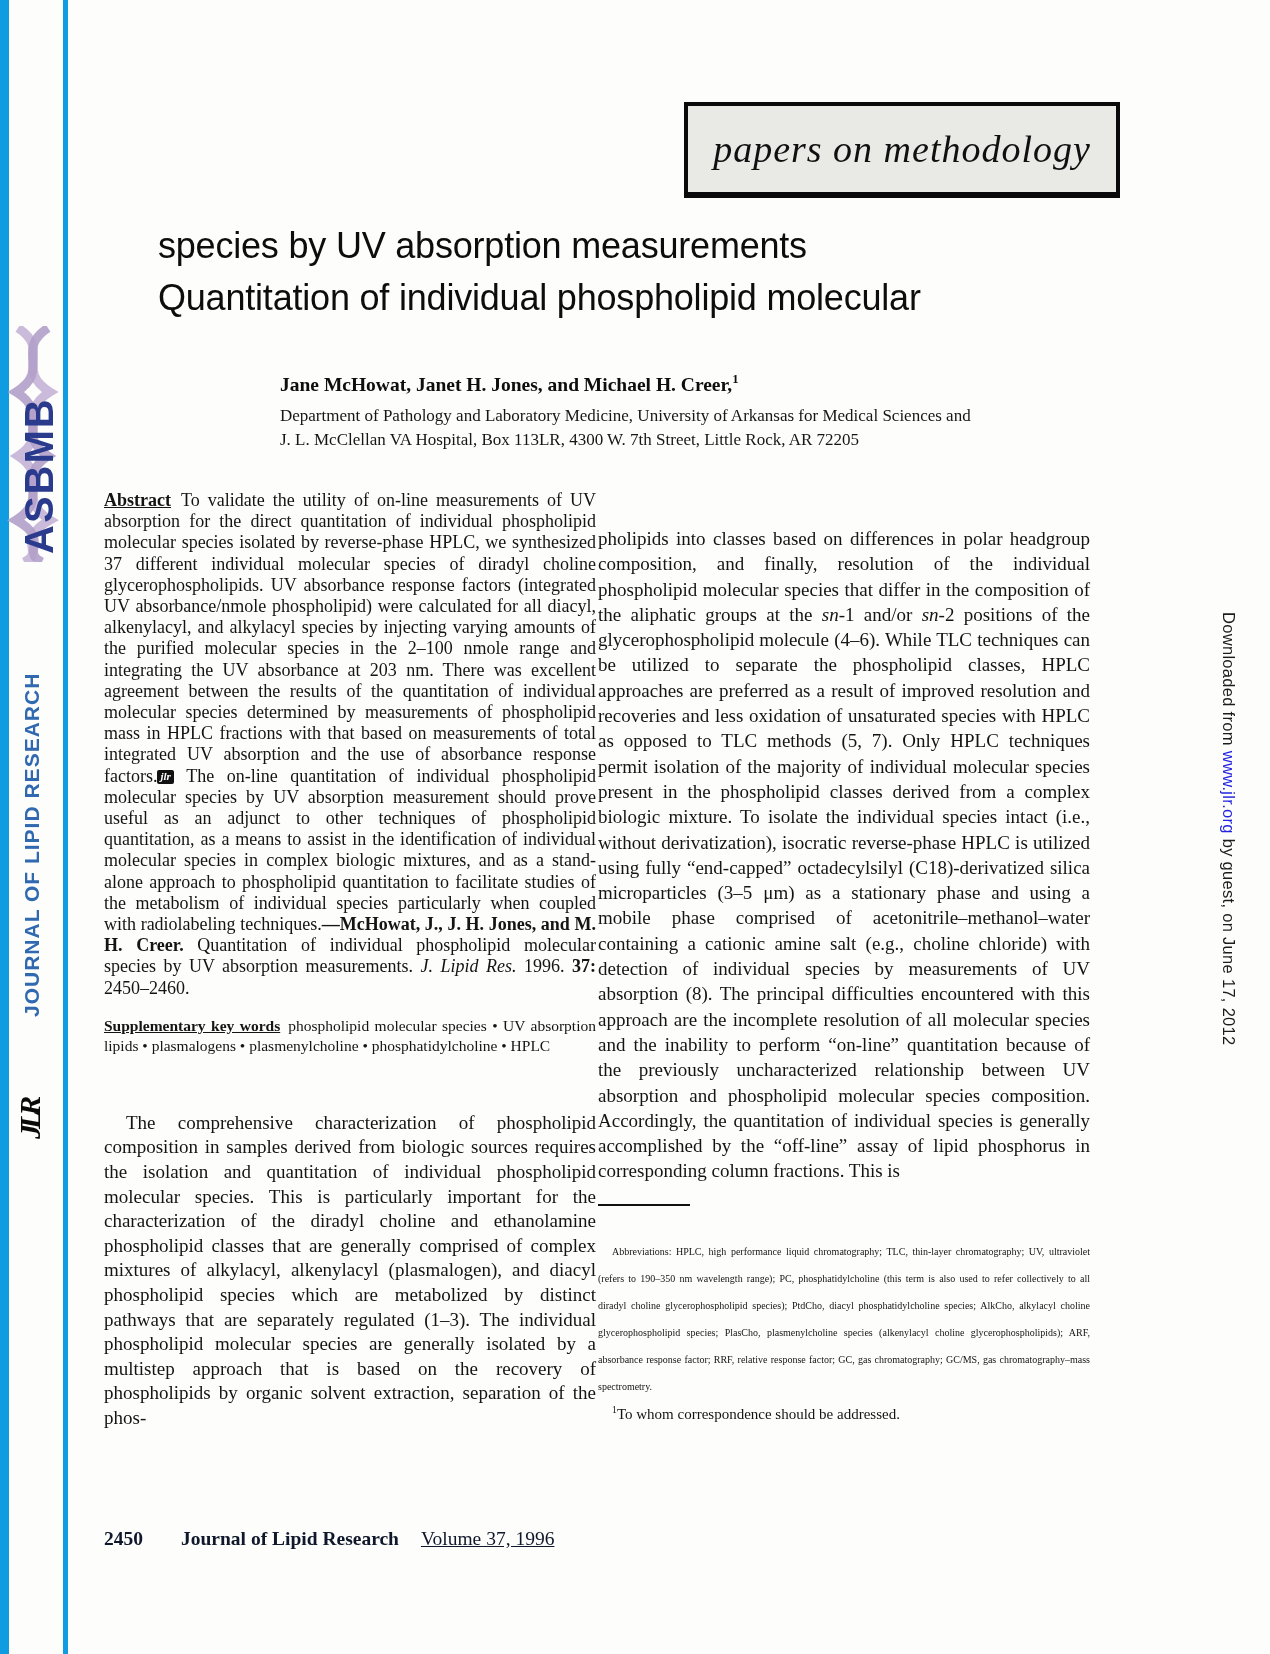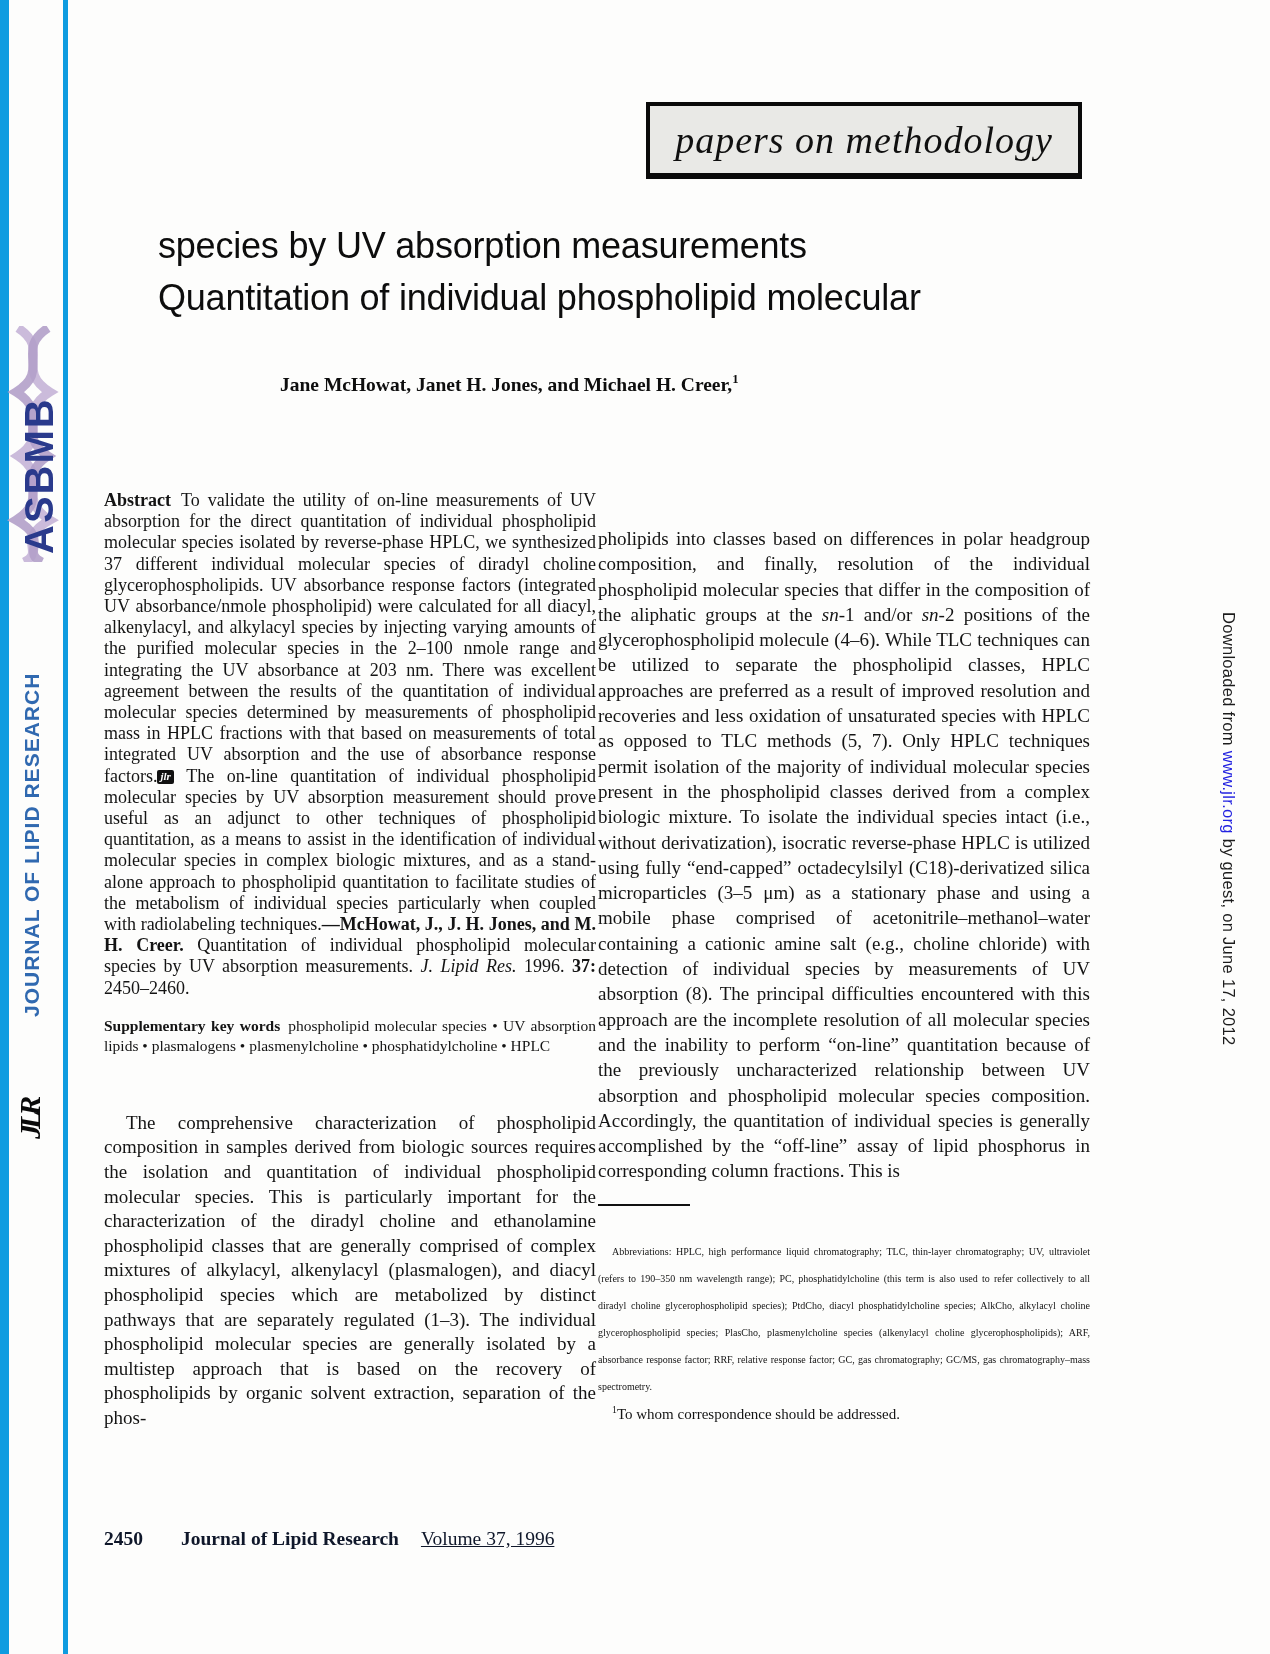--- a/index.html
+++ b/index.html
@@ -36,21 +36,21 @@
   .watermark{
     position:absolute;left:1219px;top:612px;height:460px;
     writing-mode:vertical-rl;
     font-family:"Liberation Sans",sans-serif;font-size:16.5px;color:#1c1c1c;
     letter-spacing:0.3px;white-space:nowrap;
   }
   .watermark .link{color:var(--link_blue,#2222e0);}
 
   
   .method-box{
-    position:absolute;left:646px;top:102px;width:436px;height:77px;
+    position:absolute;left:684px;top:102px;width:436px;height:96px;
     background:var(--box_bg,#e9e9e6);
     border:4px solid #0a0a0a;border-bottom-width:6px;box-sizing:border-box;
     display:flex;align-items:center;justify-content:center;
     font-style:italic;font-size:38px;color:#101010;letter-spacing:1px;
   }
 
   .title{
     position:absolute;left:158px;top:220px;width:940px;
     font-family:"Liberation Sans",sans-serif;font-size:36px;line-height:52px;
     color:#0d0d0d;letter-spacing:-0.2px;
@@ -60,21 +60,21 @@
   }
   .affiliation{
     position:absolute;left:280px;top:404px;font-size:17px;line-height:24px;color:#161616;
   }
 
   .col{position:absolute;width:492px;text-align:justify;}
   .col-left{left:104px;top:490px;}
   .col-right{left:598px;top:486px;font-size:19px;line-height:25.3px;margin-top:40px;}
 
   .abstract{font-size:18px;line-height:21.2px;margin:0;}
-  .lead-label{font-weight:bold;margin-right:10px;}
+  .lead-label{font-weight:bold;margin-right:10px;text-decoration:underline;}
   .bold{font-weight:bold;}
   .italic{font-style:italic;}
   .jlr-badge{
     display:inline-block;background:#111;color:#fff;font-style:italic;font-weight:bold;
     font-size:11px;line-height:13px;padding:0 3px 1px 3px;border-radius:2px;
     transform:translateY(-2px);letter-spacing:0;
   }
   .keywords{margin:17px 0 0 0;font-size:15.5px;line-height:20px;}
   .keywords .lead-label{margin-right:8px;}
   .intro{margin:55px 0 0 0;font-size:19px;line-height:24.6px;text-indent:22px;}
@@ -122,20 +122,24 @@
     <span>papers on methodology</span>
   </div>
 
   <div class="title">
     <div>species by UV absorption measurements</div>
     <div>Quantitation of individual phospholipid molecular</div>
   </div>
 
   <div class="authors"><span>Jane McHowat, Janet H. Jones, and Michael H. Creer,</span><sup>1</sup></div>
 
+  <div class="affiliation">
+    <div>Department of Pathology and Laboratory Medicine, University of Arkansas for Medical Sciences and</div>
+    <div>J. L. McClellan VA Hospital, Box 113LR, 4300 W. 7th Street, Little Rock, AR 72205</div>
+  </div>
 
   <div class="col col-left">
     <p class="abstract"><span class="lead-label">Abstract</span><span>To validate the utility of on-line measurements of UV absorption for the direct quantitation of individual phospholipid molecular species isolated by reverse-phase HPLC, we synthesized 37 different individual molecular species of diradyl choline glycerophospholipids. UV absorbance response factors (integrated UV absorbance/nmole phospholipid) were calculated for all diacyl, alkenylacyl, and alkylacyl species by injecting varying amounts of the purified molecular species in the 2–100 nmole range and integrating the UV absorbance at 203 nm. There was excellent agreement between the results of the quantitation of individual molecular species determined by measurements of phospholipid mass in HPLC fractions with that based on measurements of total integrated UV absorption and the use of absorbance response factors.</span><span class="jlr-badge">jlr</span><span> The on-line quantitation of individual phospholipid molecular species by UV absorption measurement should prove useful as an adjunct to other techniques of phospholipid quantitation, as a means to assist in the identification of individual molecular species in complex biologic mixtures, and as a stand-alone approach to phospholipid quantitation to facilitate studies of the metabolism of individual species particularly when coupled with radiolabeling techniques.</span><span class="bold">—McHowat, J., J. H. Jones, and M. H. Creer.</span><span> Quantitation of individual phospholipid molecular species by UV absorption measurements. </span><span class="italic">J. Lipid Res.</span><span> 1996. </span><span class="bold">37:</span><span> 2450–2460.</span></p>
 
     <p class="keywords"><span class="lead-label">Supplementary key words</span><span>phospholipid molecular species • UV absorption lipids • plasmalogens • plasmenylcholine • phosphatidylcholine • HPLC</span></p>
 
     <p class="intro">The comprehensive characterization of phospholipid composition in samples derived from biologic sources requires the isolation and quantitation of individual phospholipid molecular species. This is particularly important for the characterization of the diradyl choline and ethanolamine phospholipid classes that are generally comprised of complex mixtures of alkylacyl, alkenylacyl (plasmalogen), and diacyl phospholipid species which are metabolized by distinct pathways that are separately regulated (1–3). The individual phospholipid molecular species are generally isolated by a multistep approach that is based on the recovery of phospholipids by organic solvent extraction, separation of the phos-</p>
   </div>
 
   <div class="col col-right">

